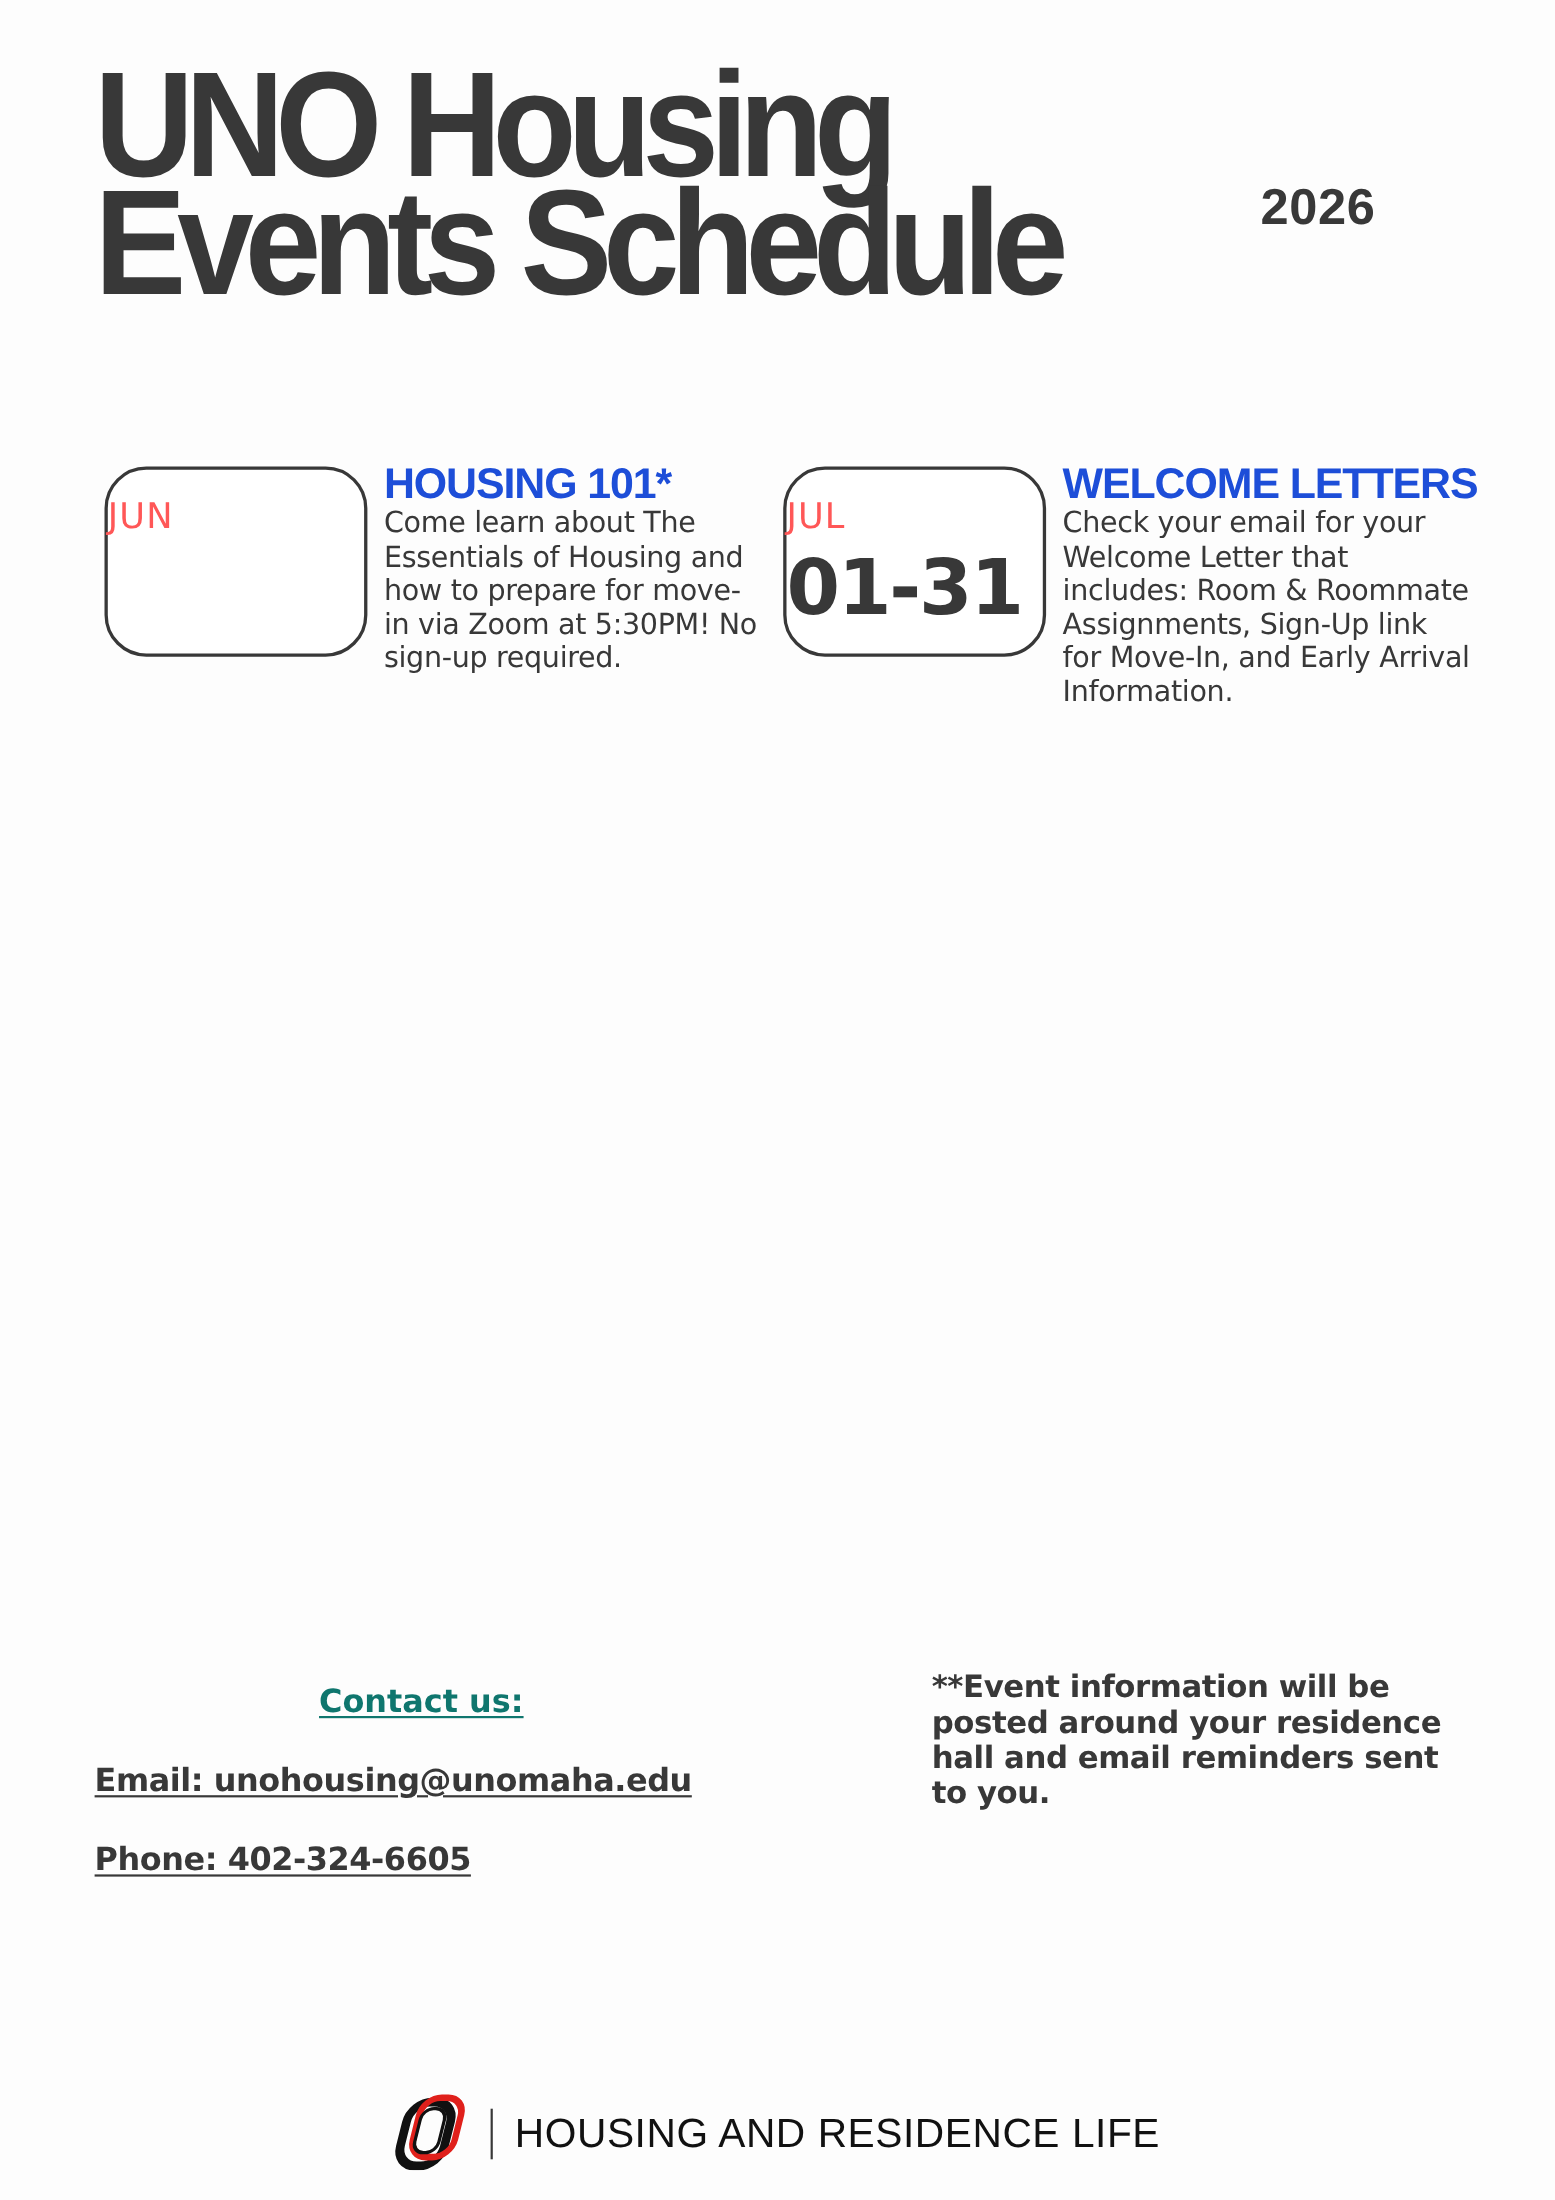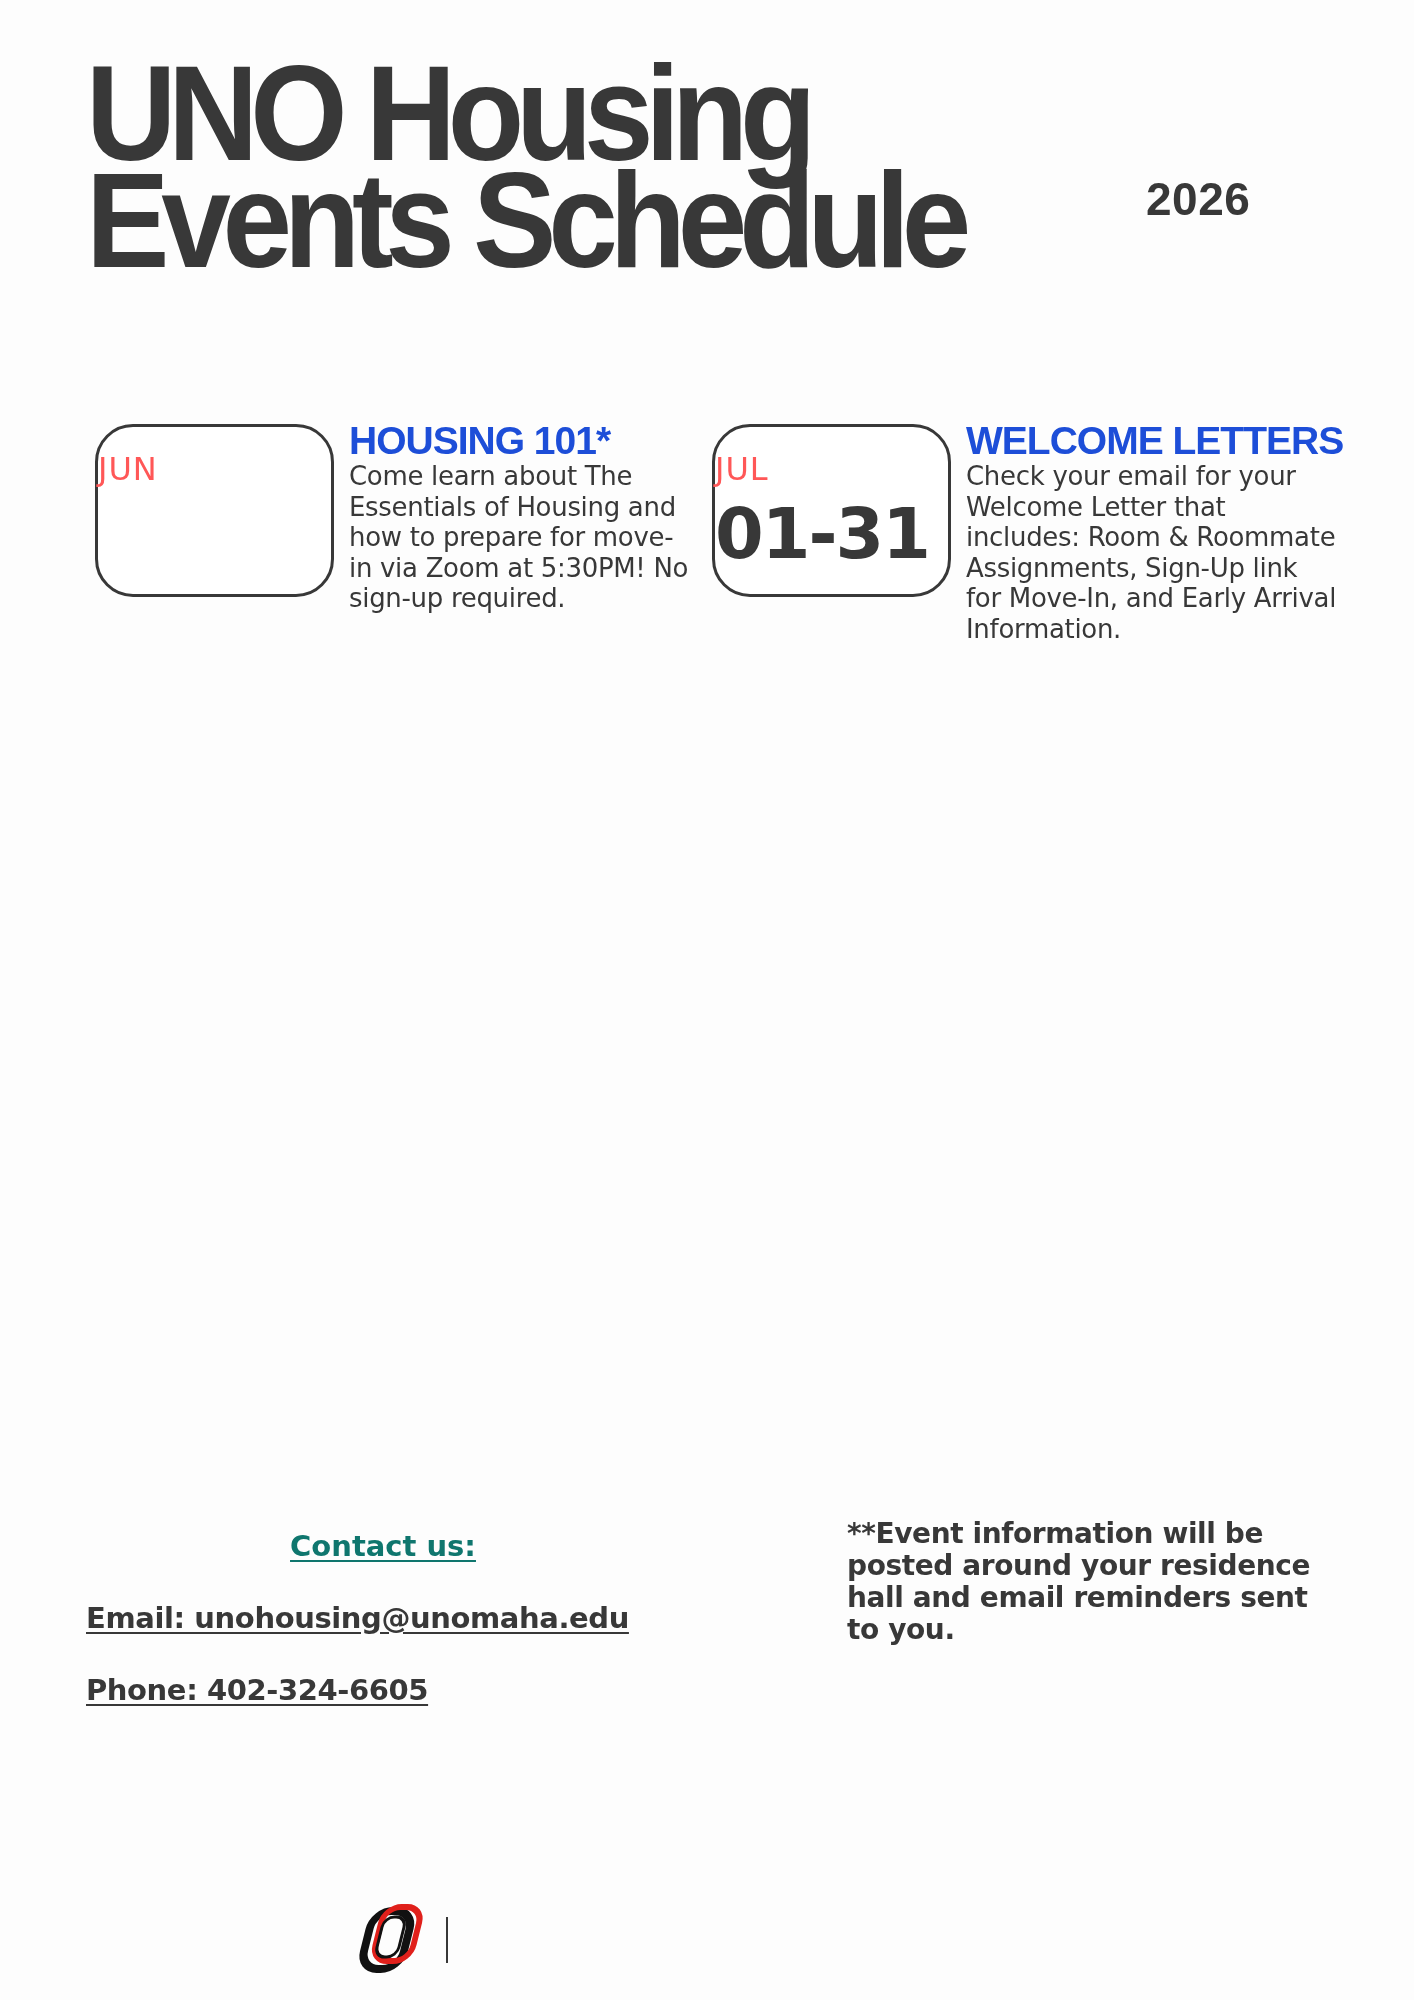--- a/index.html
+++ b/index.html
@@ -16,21 +16,21 @@
     font-family: "Liberation Sans", sans-serif;
     font-weight: bold; font-size: 136px; line-height: 107px;
     letter-spacing: -9px; color: #383838;
     transform: scaleX(0.92); transform-origin: left top;
     white-space: nowrap;
   }
   .title .line { display: block; }
   .year {
     left: 1146px; top: 163px;
     font-family: "Liberation Sans", sans-serif; font-weight: bold;
-    font-size: 46px; line-height: 50px; color: #383838; letter-spacing: 0.5px; margin-top: 11px;
+    font-size: 46px; line-height: 50px; color: #383838; letter-spacing: 0.5px;
   }
 
   
   .date-box {
     width: 233px; height: 167px; top: 424px;
     border: 3px solid #383838; border-radius: 38px; background: #fff;
     box-sizing: content-box;
   }
   .date-box .month {
     position: absolute; left: 0; right: 0; top: 24px;
@@ -129,13 +129,14 @@
   <span>
     <svg width="76" height="70" viewBox="0 0 76 70">
       <g transform="skewX(-14) translate(14,0)">
         <rect x="6" y="8" width="40" height="58" rx="18" ry="18" fill="none" stroke="#111111" stroke-width="8"></rect>
         <rect x="16" y="4" width="38" height="54" rx="16" ry="16" fill="none" stroke="#e0201b" stroke-width="6"></rect>
         <rect x="18" y="14" width="22" height="40" rx="10" ry="10" fill="none" stroke="#111111" stroke-width="3"></rect>
       </g>
     </svg>
   </span>
   <span class="divider"></span>
+  <span class="org">HOUSING AND RESIDENCE LIFE</span>
 </div>
 
 </body></html>

